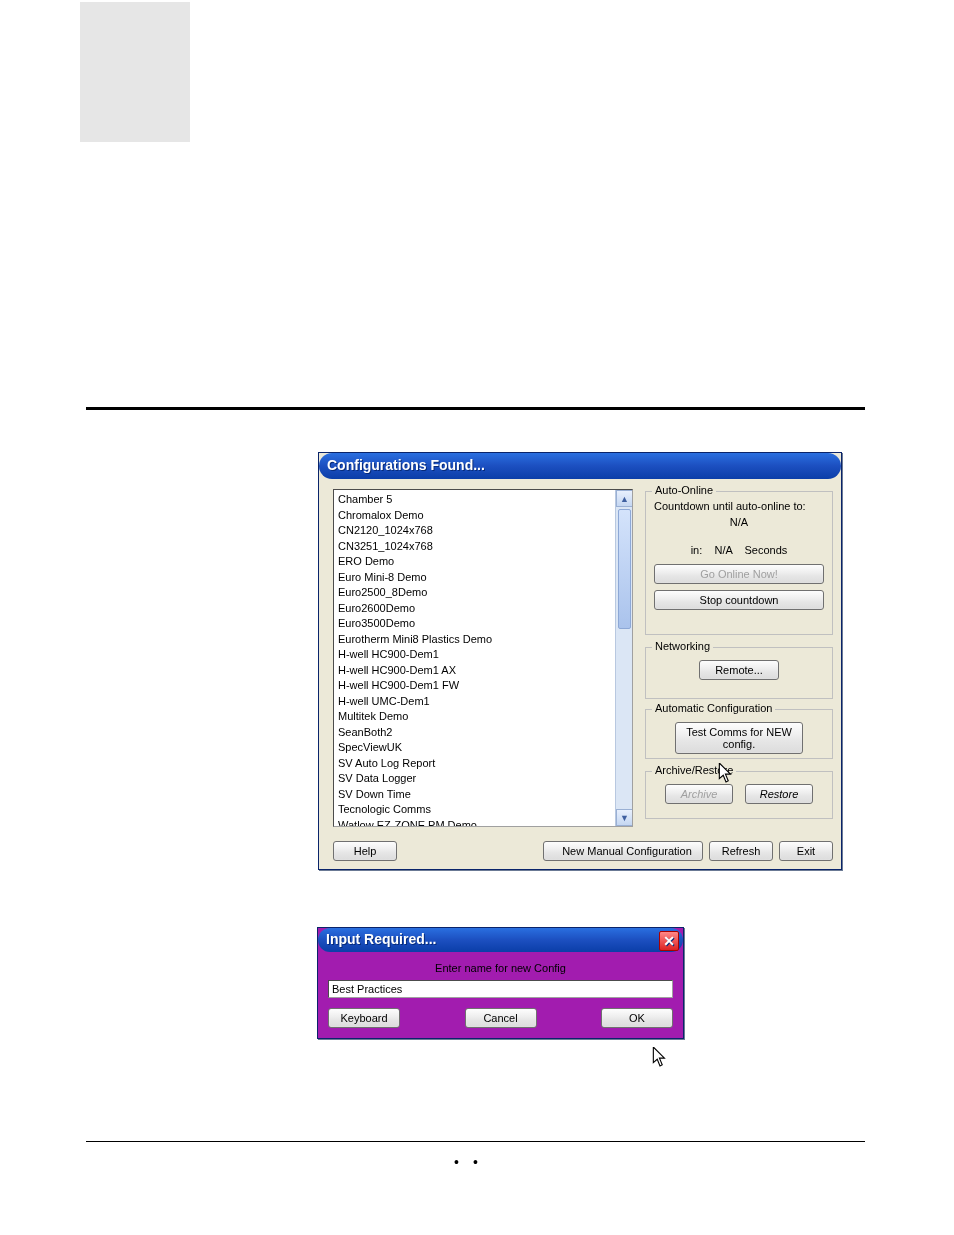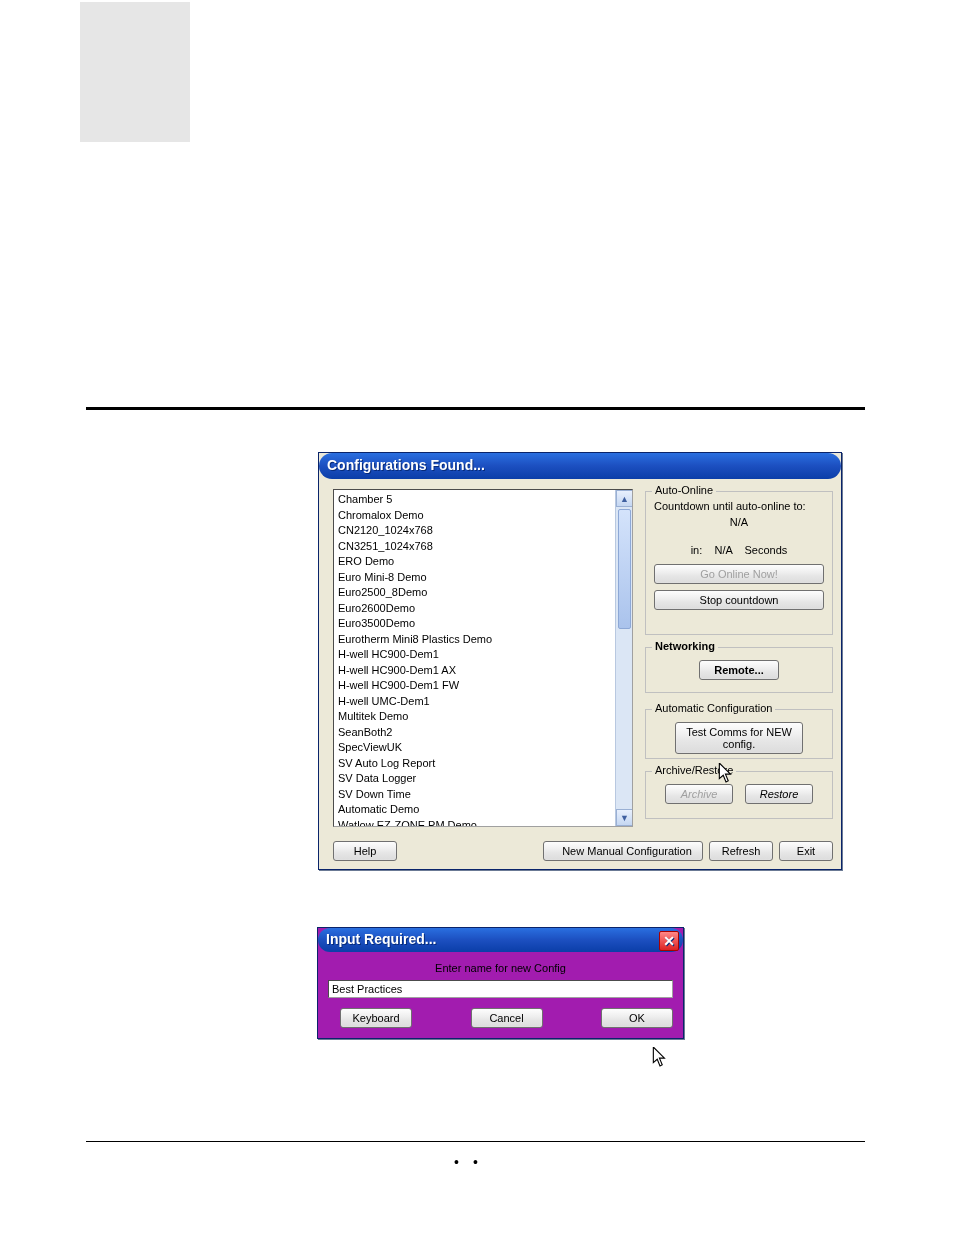--- a/index.html
+++ b/index.html
@@ -108,21 +108,21 @@
   .groupbox .legend {
     position: absolute;
     top: -8px;
     left: 6px;
     background: #ece9d8;
     padding: 0 3px;
     font-size: 11px;
     color: #000;
   }
   .gb-auto   { left: 326px; top: 12px;  width: 188px; height: 144px; }
-  .gb-net    { left: 326px; top: 168px; width: 188px; height: 46px; font-weight: bold; }
+  .gb-net    { left: 326px; top: 168px; width: 188px; height: 52px; }
   .gb-autoc  { left: 326px; top: 230px; width: 188px; height: 50px; }
   .gb-arch   { left: 326px; top: 292px; width: 188px; height: 48px; }
   .xp-btn {
     display: inline-block;
     background: linear-gradient(#fdfdfd,#efefef 40%,#e6e6e6 60%,#dcdcdc);
     border: 1px solid #707070;
     border-radius: 3px;
     font-size: 11px;
     padding: 3px 8px;
     text-align: center;
@@ -176,21 +176,20 @@
     border: 1px inset #a0a0a0;
     background: #fff;
     font-size: 11px;
     padding: 2px 3px;
     font-family: inherit;
   }
   .row-btns {
     display: flex;
     justify-content: space-between;
     margin-top: 10px;
-    margin-left: 12px;
   }
   .cursor {
     position: absolute;
     width: 16px;
     height: 20px;
     pointer-events: none;
   }
   .cursor svg { width: 16px; height: 20px; }
   .footer-dots {
     position: absolute;
@@ -235,21 +234,21 @@
           <div>H-well HC900-Dem1</div>
           <div>H-well HC900-Dem1 AX</div>
           <div>H-well HC900-Dem1 FW</div>
           <div>H-well UMC-Dem1</div>
           <div>Multitek Demo</div>
           <div>SeanBoth2</div>
           <div>SpecViewUK</div>
           <div>SV Auto Log Report</div>
           <div>SV Data Logger</div>
           <div>SV Down Time</div>
-          <div>Automatic Demo</div>
+          <div>Tecnologic Comms</div>
           <div>Watlow EZ-ZONE PM Demo</div>
         </div>
       <div class="scrollbar">
         <div class="scroll-btn up">▲</div>
         <div class="scroll-thumb"></div>
         <div class="scroll-btn down">▼</div>
       </div>
     </div>
 
     <div class="groupbox gb-auto">

